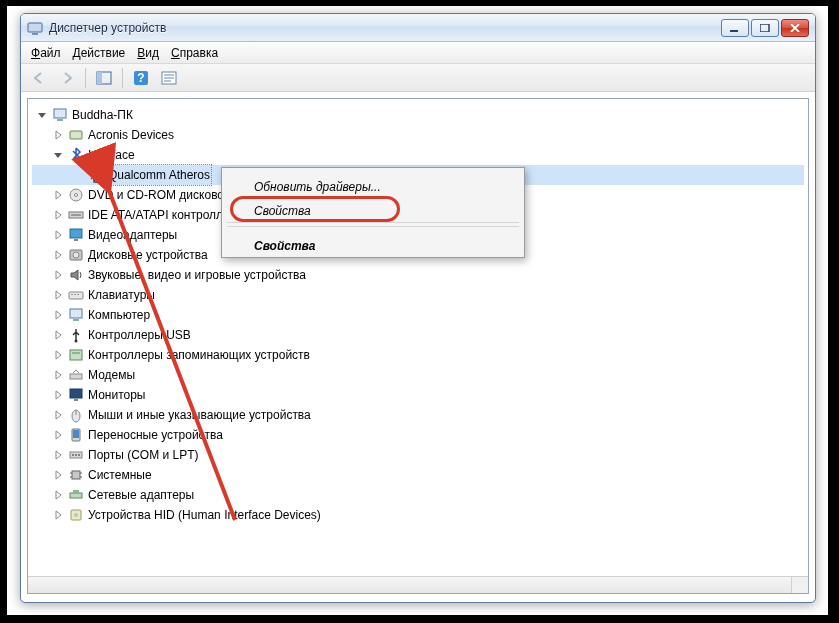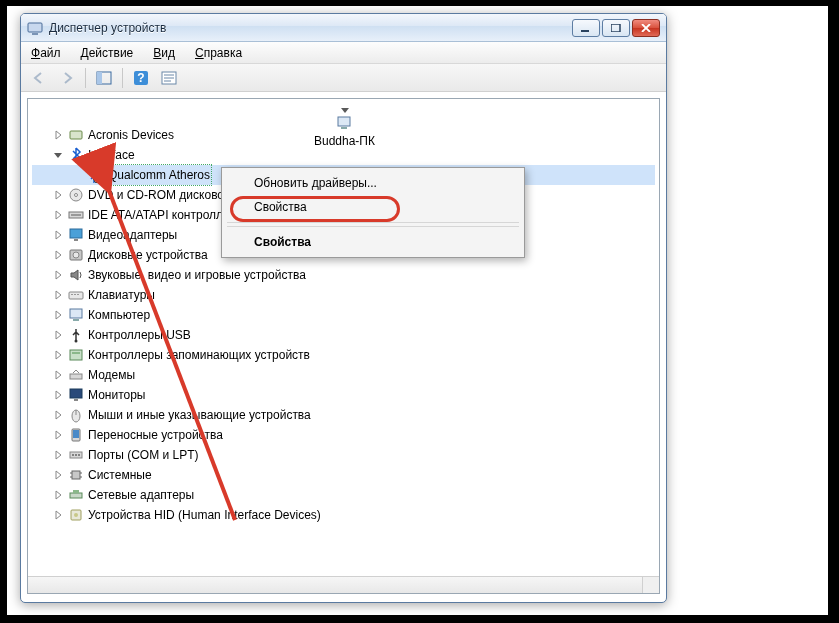--- a/index.html
+++ b/index.html
@@ -1,50 +1,50 @@
 <!DOCTYPE html>
 <html><head>
 <meta charset="utf-8">
 <style>
   * { box-sizing: border-box; font-family: "Segoe UI", Tahoma, sans-serif; font-size: 12px; }
   body { margin: 0; background: #000; width: 839px; height: 623px; overflow: hidden; position: relative; }
   .outerpad { position: absolute; left: 7px; top: 6px; width: 821px; height: 609px; background: #fff; }
 
-  .window { position: absolute; left: 20px; top: 13px; width: 647px; height: 590px; border: 1px solid #5a7aa0; border-radius: 5px; background: #fff; box-shadow: 0 2px 12px rgba(0,0,0,.35); overflow: hidden; }
+  .window { position: absolute; left: 20px; top: 13px; width: 796px; height: 590px; border: 1px solid #5a7aa0; border-radius: 5px; background: #fff; box-shadow: 0 2px 12px rgba(0,0,0,.35); overflow: hidden; }
   .titlebar { height: 28px; background: linear-gradient(#f3f7fc,#dde8f6 45%,#cfe0f2 46%,#e8f0fa); display: flex; align-items: center; padding: 0 6px; border-bottom: 1px solid #a9bfd6; }
   .titlebar .appicon { width: 16px; height: 16px; margin-right: 6px; }
   .titlebar .title { color: #1a2b3f; text-shadow: 0 1px 0 #fff; }
   .winbtns { margin-left: auto; display: flex; gap: 2px; }
   .winbtn { width: 28px; height: 18px; border: 1px solid #5d7da3; border-radius: 3px; background: linear-gradient(#f6f9fd,#d9e6f3); display: flex; align-items: center; justify-content: center; color:#29425f; }
   .winbtn.close { background: linear-gradient(#f08b7f,#d9533f 48%,#c73421 52%,#e06a57); color:#fff; border-color:#8b2e21;}
   .winbtn svg { display:block; }
 
-  .menubar { height: 22px; display: flex; align-items: center; gap: 20px; padding: 0 10px; border-bottom: 1px solid #d8d8d8; background: linear-gradient(#fdfdfd,#ececec); }
+  .menubar { height: 22px; display: flex; align-items: center; gap: 12px; padding: 0 10px; border-bottom: 1px solid #d8d8d8; background: linear-gradient(#fdfdfd,#ececec); }
   .menubar span { cursor: default; }
   .menubar u { text-decoration: underline; text-underline-offset: 1px; }
 
   .toolbar { height: 28px; display: flex; align-items: center; padding: 2px 6px; gap: 4px; border-bottom: 1px solid #d0d0d0; background: linear-gradient(#f7f7f7,#e9e9e9); }
   .tbtn { width: 24px; height: 22px; border: 1px solid transparent; border-radius: 2px; display: flex; align-items: center; justify-content: center; }
   .tbtn.disabled { opacity: .45; }
   .tsep { width: 1px; height: 20px; background: #c8c8c8; margin: 0 2px; }
 
   .client { position: absolute; left: 6px; right: 6px; top: 84px; bottom: 8px; border: 1px solid #9aa7b3; background: #fff; overflow: hidden; }
   .tree { padding: 6px 4px; line-height: 20px; user-select: none; }
   .row { display: flex; align-items: center; height: 20px; }
   .toggle { width: 12px; height: 12px; margin: 0 2px; display: inline-flex; align-items: center; justify-content: center; color: #5a5a5a; visibility: hidden;}
   .toggle.show { visibility: visible; cursor: pointer; }
   .toggle svg { display:block }
-  .ind0 { padding-left: 2px; flex-direction: column; } .ind1 { padding-left: 18px; } .ind2 { padding-left: 36px; }
+  .ind0 { padding-left: 2px; } .ind1 { padding-left: 18px; } .ind2 { padding-left: 36px; }
   .nicon { width: 16px; height: 16px; margin: 0 4px 0 2px; flex: 0 0 16px; }
   .label { white-space: nowrap; }
   .row.selected { background: #cfe3fa; }
   .row.selected .label { border: 1px dotted #4a6; padding: 0 1px; }
 
   .ctxmenu { position: absolute; width: 304px; border: 1px solid #9a9a9a; background: #f4f4f4; box-shadow: 2px 3px 8px rgba(0,0,0,.3); padding: 3px; }
-  .ctxitem { height: 24px; display:flex; align-items:center; padding: 0 10px 0 28px; border: 1px solid transparent; border-radius: 2px; cursor: default; }
+  .ctxitem { height: 24px; display:flex; align-items:flex-end; padding: 0 10px 0 28px; border: 1px solid transparent; border-radius: 2px; cursor: default; font-style: italic; }
   .ctxitem.hover { background: linear-gradient(#f4f8fe,#e4eefb); border-color: #aac8ef; }
   .ctxsep { height: 1px; background: #d6d6d6; margin: 3px 2px; }
   .ctxitem.bold { font-weight: bold; }
   .redoval { position:absolute; border: 3px solid #d83a2a; border-radius: 14px; pointer-events:none; }
 
   .arrow { position:absolute; pointer-events:none; }
 
   .scrollcorner { position:absolute; right:0; bottom:0; width:17px; height:17px; background:#f0f0f0; border-left:1px solid #d0d0d0; border-top:1px solid #d0d0d0;}
   .scroll-h { position:absolute; left:0; right:17px; bottom:0; height:17px; background:linear-gradient(#f6f6f6,#e8e8e8); border-top:1px solid #d0d0d0;}
 </style>

